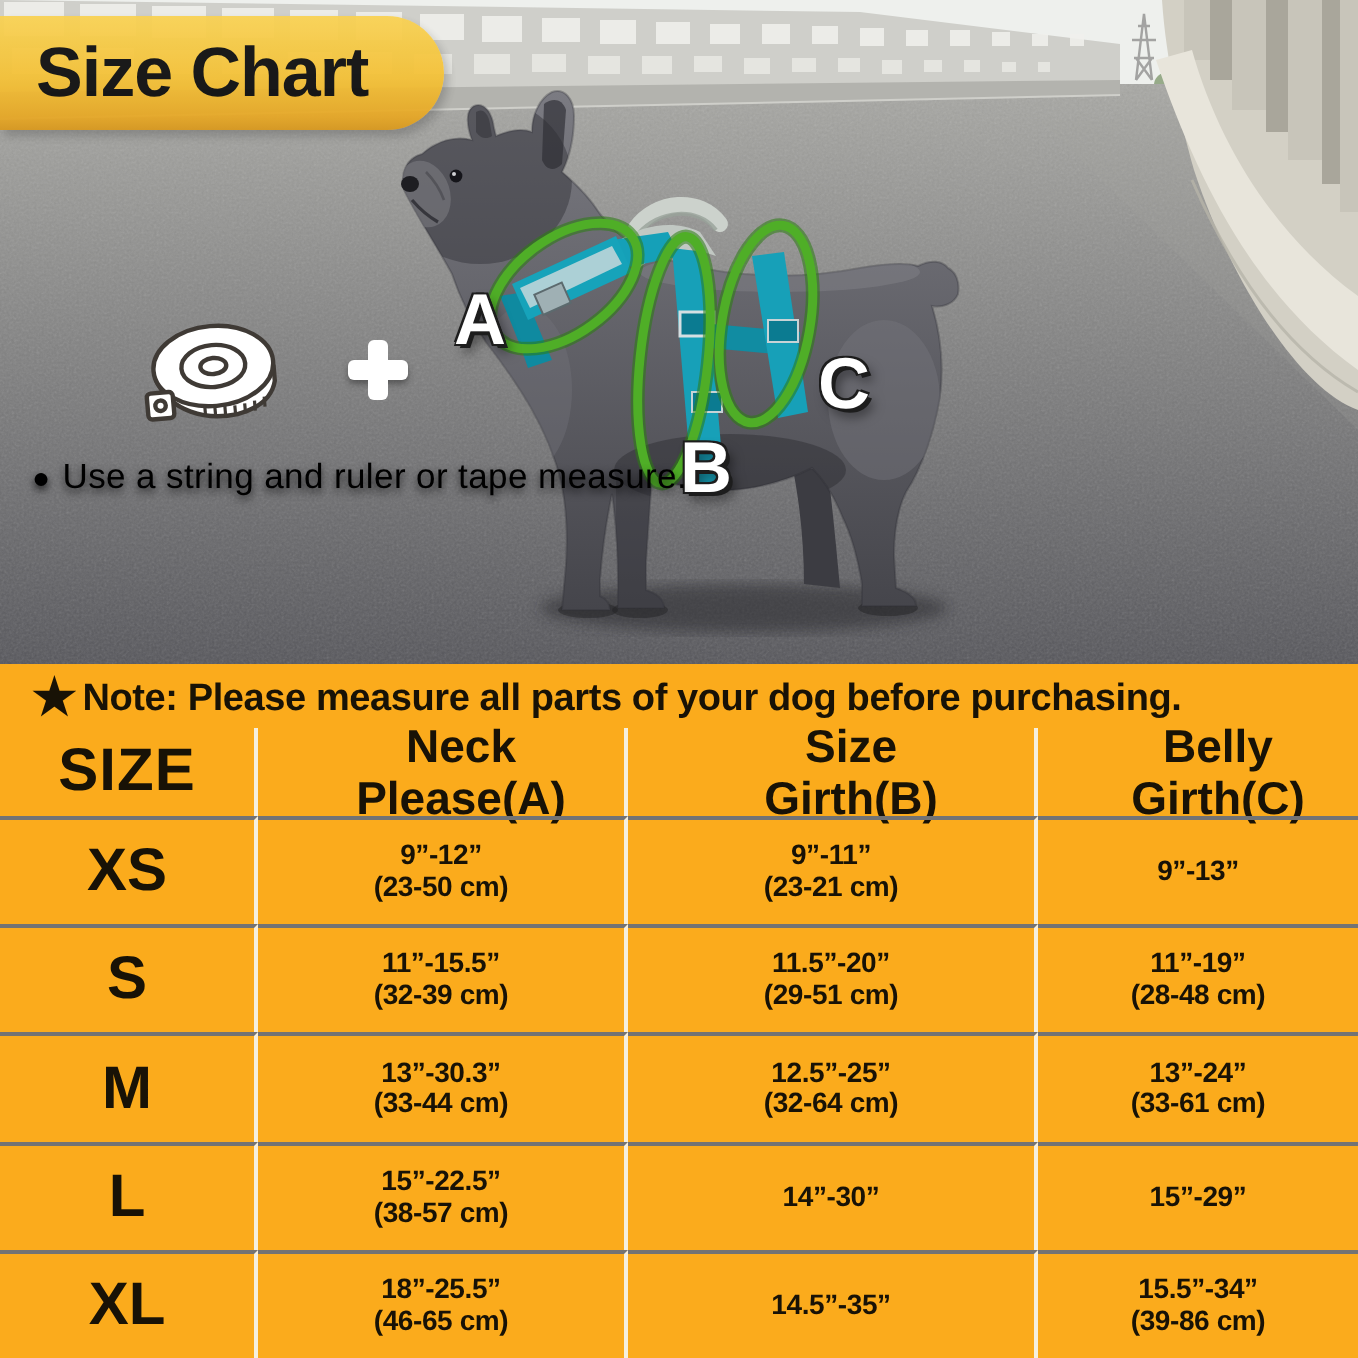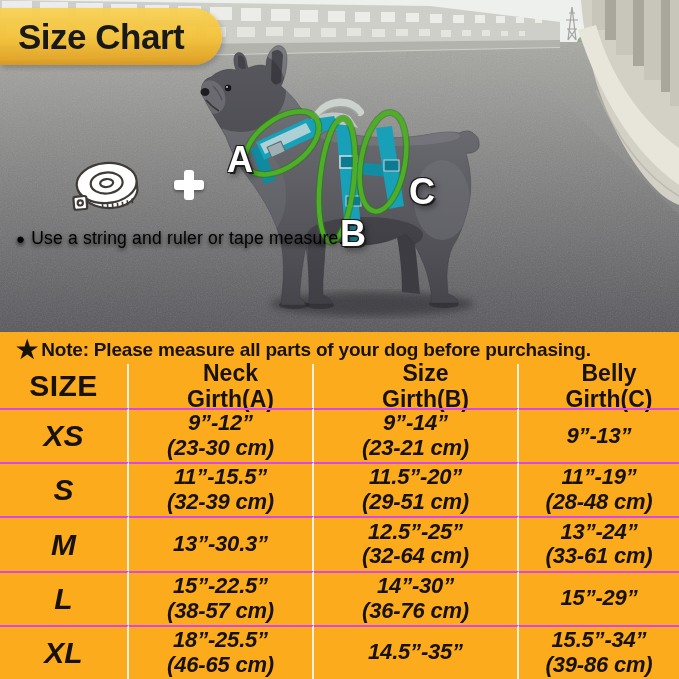--- a/index.html
+++ b/index.html
@@ -41,25 +41,25 @@
   .note{position:absolute;left:16px;top:5px;display:flex;align-items:center;
         color:#181206;font-size:19px;font-weight:700;letter-spacing:-.2px;}
   .note .star{font-size:25px;line-height:1;margin-right:3px;}
   .sizetable{position:absolute;left:0;top:32px;width:679px;height:315px;display:grid;
              grid-template-columns:129px 185px 205px 160px;
              grid-template-rows:44px repeat(5,1fr);}
   .trow{display:contents;}
   .td{display:flex;flex-direction:column;align-items:center;justify-content:center;
       text-align:center;color:#181206;line-height:1.13;box-sizing:border-box;}
   .br{border-right:2px solid #f6f0de;}
-  .bt{border-top:2px solid #d946ef;font-style:italic;}
+  .bt{border-top:2px solid #737373;}
   .hsize{font-size:30px;font-weight:700;letter-spacing:.5px;}
   .hcol{font-size:23px;font-weight:700;padding-left:20px;}
   .vsize{font-size:30px;font-weight:700;}
-  .meas{font-size:22px;font-weight:700;letter-spacing:-.2px;}
+  .meas{font-size:14px;font-weight:700;letter-spacing:-.2px;}
 </style>
 </head>
 <body>
 
 <div class="stage">
 
   <div class="photo">
     <svg width="679" height="332" viewBox="0 0 679 332">
       <defs>
         <linearGradient id="roadG" x1="0" y1="0" x2="0" y2="1">
@@ -270,40 +270,40 @@
       <span class="star">★</span>
       <span>Note: Please measure all parts of your dog before purchasing.</span>
     </div>
 
     <div class="sizetable">
 
       <div class="trow">
         <div class="td br hsize">SIZE</div>
         <div class="td br">
           <div class="hcol">Neck</div>
-          <div class="hcol">Girth(A)</div>
+          <div class="hcol">Please(A)</div>
         </div>
         <div class="td br">
           <div class="hcol">Size</div>
           <div class="hcol">Girth(B)</div>
         </div>
         <div class="td">
           <div class="hcol">Belly</div>
           <div class="hcol">Girth(C)</div>
         </div>
       </div>
 
       <div class="trow">
         <div class="td br bt vsize">XS</div>
         <div class="td br bt">
           <div class="meas">9”-12”</div>
-          <div class="meas">(23-30 cm)</div>
-          </div>
-        <div class="td br bt">
-          <div class="meas">9”-14”</div>
+          <div class="meas">(23-50 cm)</div>
+          </div>
+        <div class="td br bt">
+          <div class="meas">9”-11”</div>
           <div class="meas">(23-21 cm)</div>
           </div>
         <div class="td bt">
           <div class="meas">9”-13”</div>
           </div>
       </div>
 
       <div class="trow">
         <div class="td br bt vsize">S</div>
         <div class="td br bt">
@@ -317,40 +317,40 @@
         <div class="td bt">
           <div class="meas">11”-19”</div>
           <div class="meas">(28-48 cm)</div>
           </div>
       </div>
 
       <div class="trow">
         <div class="td br bt vsize">M</div>
         <div class="td br bt">
           <div class="meas">13”-30.3”</div>
+          <div class="meas">(33-44 cm)</div>
           </div>
         <div class="td br bt">
           <div class="meas">12.5”-25”</div>
           <div class="meas">(32-64 cm)</div>
           </div>
         <div class="td bt">
           <div class="meas">13”-24”</div>
           <div class="meas">(33-61 cm)</div>
           </div>
       </div>
 
       <div class="trow">
         <div class="td br bt vsize">L</div>
         <div class="td br bt">
           <div class="meas">15”-22.5”</div>
           <div class="meas">(38-57 cm)</div>
           </div>
         <div class="td br bt">
           <div class="meas">14”-30”</div>
-          <div class="meas">(36-76 cm)</div>
           </div>
         <div class="td bt">
           <div class="meas">15”-29”</div>
           </div>
       </div>
 
       <div class="trow">
         <div class="td br bt vsize">XL</div>
         <div class="td br bt">
           <div class="meas">18”-25.5”</div>

